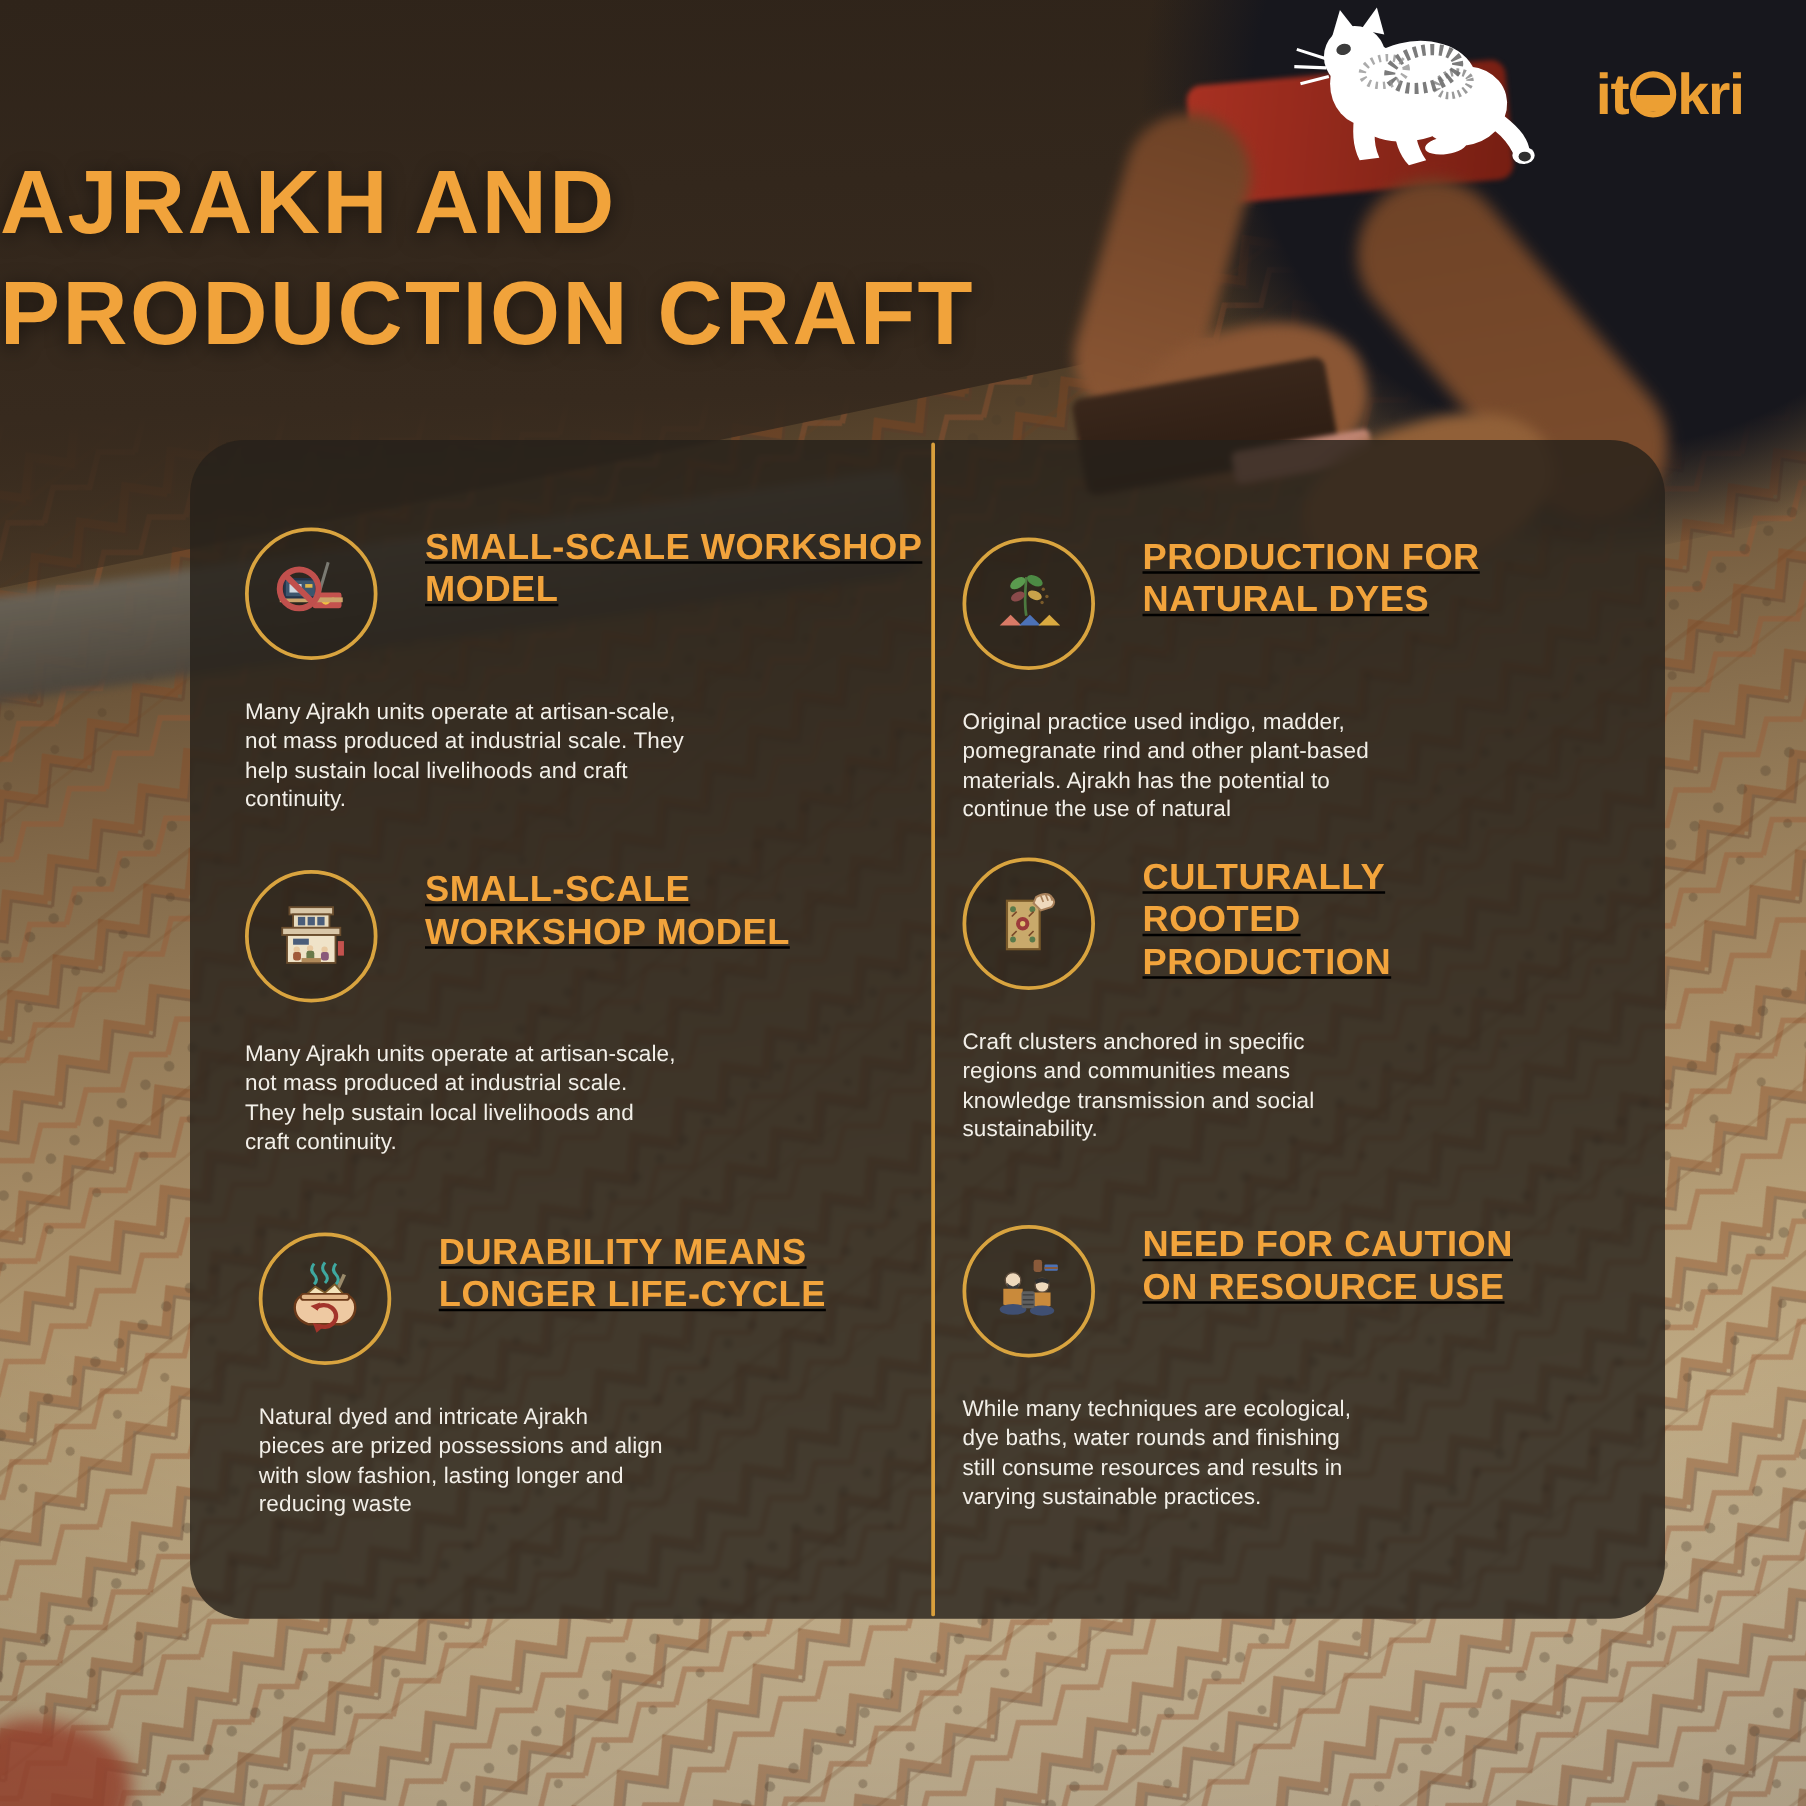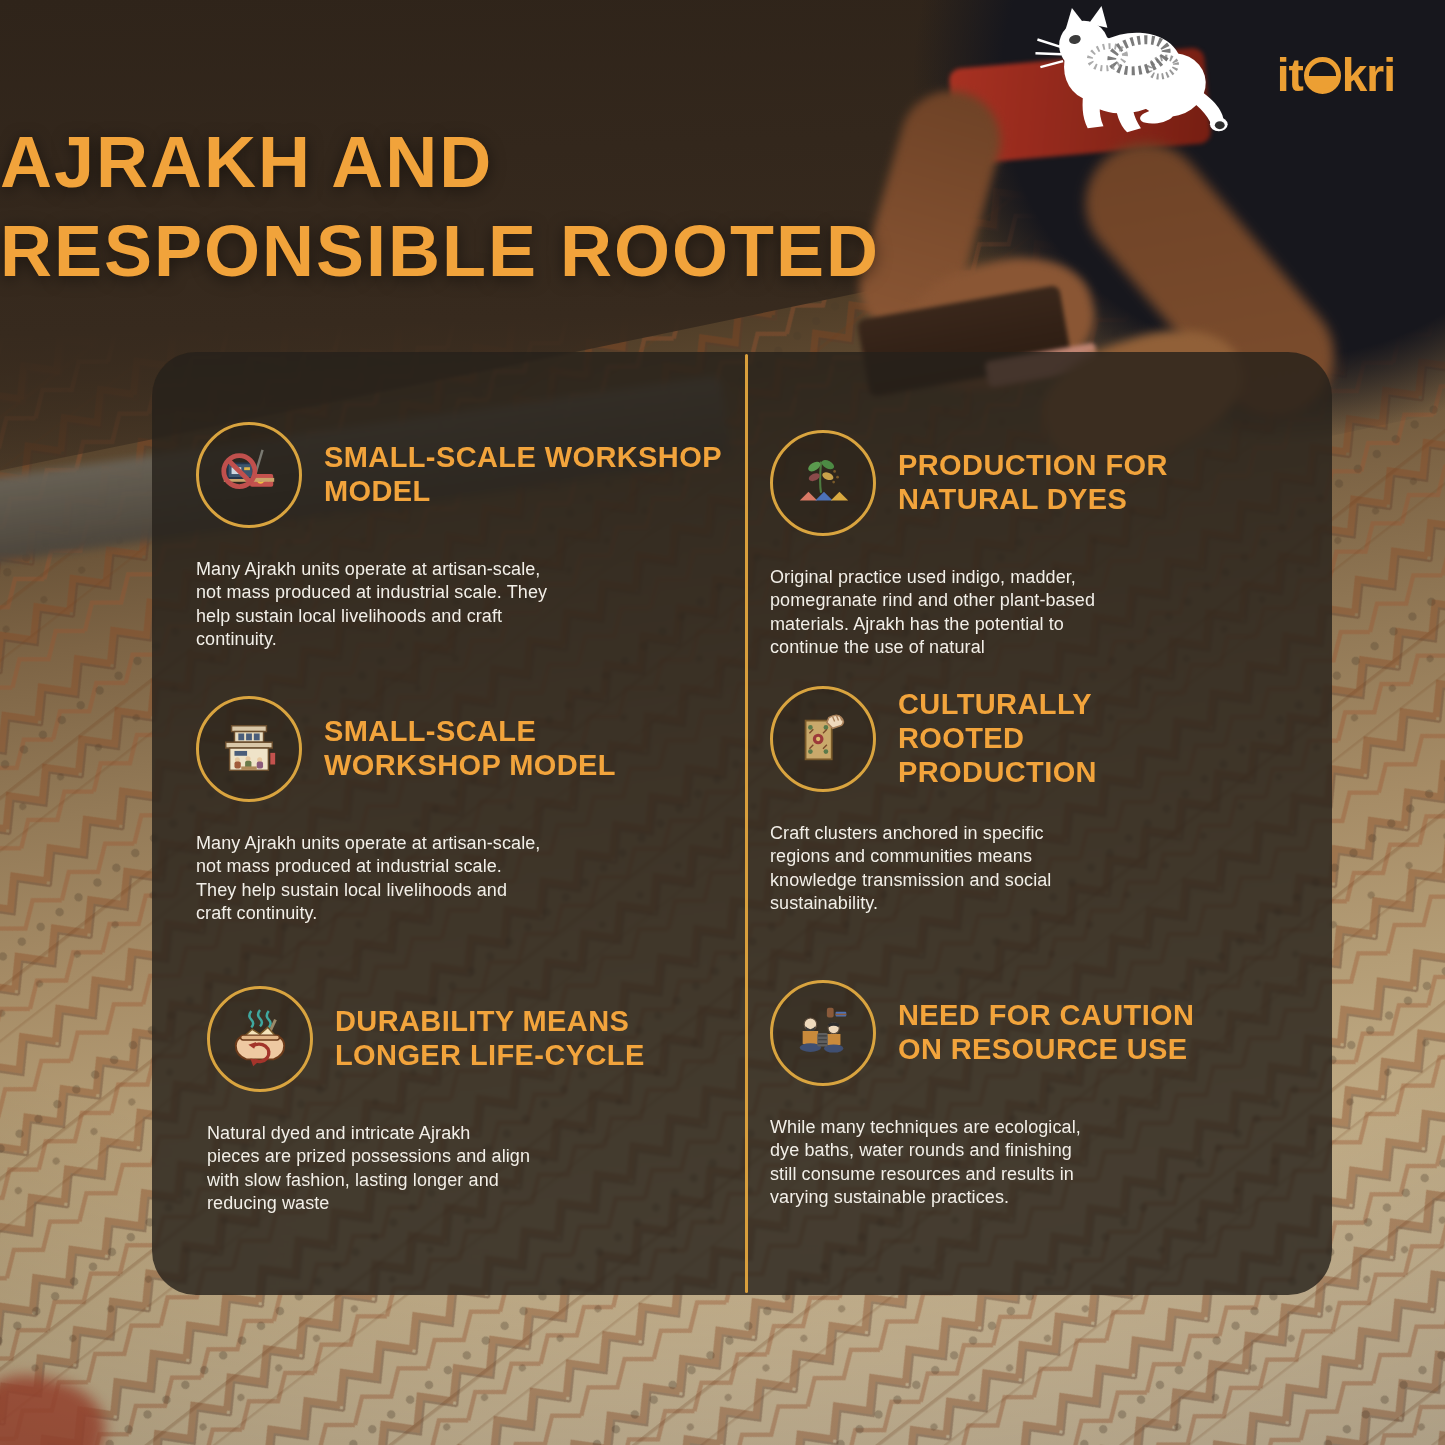--- a/index.html
+++ b/index.html
@@ -61,21 +61,21 @@
     background:rgba(37,33,26,.80);border-radius:44px;backdrop-filter:blur(1.5px);}
   .column-divider{position:absolute;left:593px;top:2px;bottom:2px;width:3px;
     background:#D99F3C;border-radius:2px;}
   .card{position:absolute;}
   .c1{left:44px;top:70px;width:566px;}
   .c2{left:44px;top:344px;width:566px;}
   .c3{left:44px;top:634px;width:566px;margin-left:11px;}
   .c4{left:618px;top:78px;width:558px;}
   .c5{left:618px;top:334px;width:558px;}
   .c6{left:618px;top:628px;width:558px;}
-  .card-head{display:flex;align-items:center;gap:22px;min-height:104px;}
+  .card-head{display:flex;align-items:flex-start;gap:38px;min-height:104px;text-decoration:underline;}
   .icon-circle{width:100px;height:100px;border-radius:50%;flex:none;
     border:3px solid #D9A43F;display:flex;align-items:center;justify-content:center;
     background:rgba(20,16,12,.15);}
   .card-heading{margin:0;color:#F2A43C;font-size:29px;font-weight:700;
     letter-spacing:.4px;line-height:1.17;white-space:pre-line;}
   .card-body{margin:30px 0 0 0;color:#F2EFE8;font-size:18px;line-height:1.3;
     letter-spacing:.1px;white-space:pre-line;}
 </style>
 </head>
 <body>
@@ -135,21 +135,21 @@
     <path d="M52 86 C50 102 50 114 56 126 L72 124 C66 110 68 98 72 88 Z" fill="#ffffff"></path>
     <path d="M84 96 C84 110 88 122 96 130 L110 126 C102 114 100 102 102 94 Z" fill="#ffffff"></path>
     <ellipse cx="126" cy="114" rx="17" ry="7" fill="#ffffff" transform="rotate(-8 126 114)"></ellipse>
     <ellipse cx="108" cy="52" rx="28" ry="15" fill="none" stroke="#5a5a5a" stroke-width="9" stroke-dasharray="3 4" opacity=".8" transform="rotate(-12 108 52)"></ellipse>
     <ellipse cx="76" cy="54" rx="18" ry="11" fill="none" stroke="#8f8f8f" stroke-width="6" stroke-dasharray="2 4" opacity=".75" transform="rotate(-10 76 54)"></ellipse>
     <ellipse cx="132" cy="64" rx="14" ry="9" fill="none" stroke="#6f6f6f" stroke-width="6" stroke-dasharray="2 3" opacity=".7" transform="rotate(-18 132 64)"></ellipse>
   </svg>
 
   <div class="itokri-logo" aria-label="itokri"><span>it</span><span class="logo-o"></span><span>kri</span></div>
 
-  <div class="page-title"><span>AJRAKH AND</span><br><span>RESPONSIBLE ROOTED</span></div>
+  <div class="page-title"><span>AJRAKH AND</span><br><span>PRODUCTION CRAFT</span></div>
 
   <div class="info-panel">
     <div class="column-divider"></div>
 
     <div class="card c1">
       <div class="card-head">
         <div class="icon-circle">
           <svg width="62" height="62" viewBox="0 0 64 64">
             <line x1="46" y1="6" x2="38" y2="33" stroke="#7a7a72" stroke-width="2.5"></line>
             <rect x="33" y="31" width="24" height="13" rx="2" fill="#c4524e"></rect>

